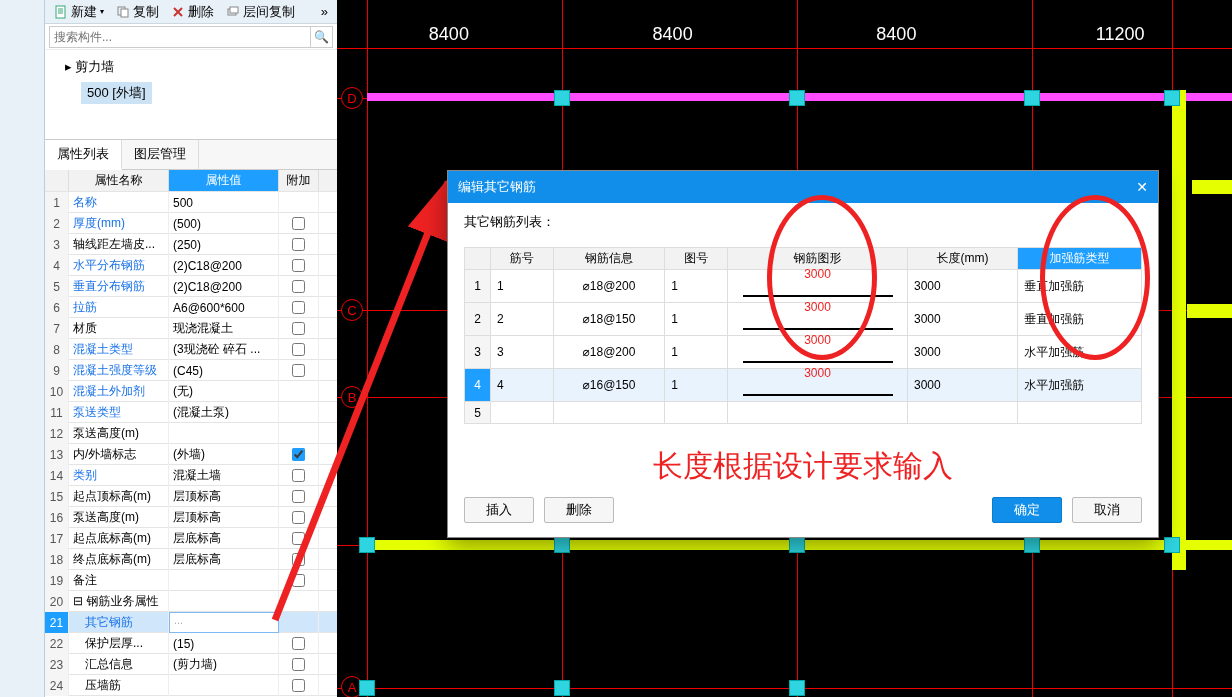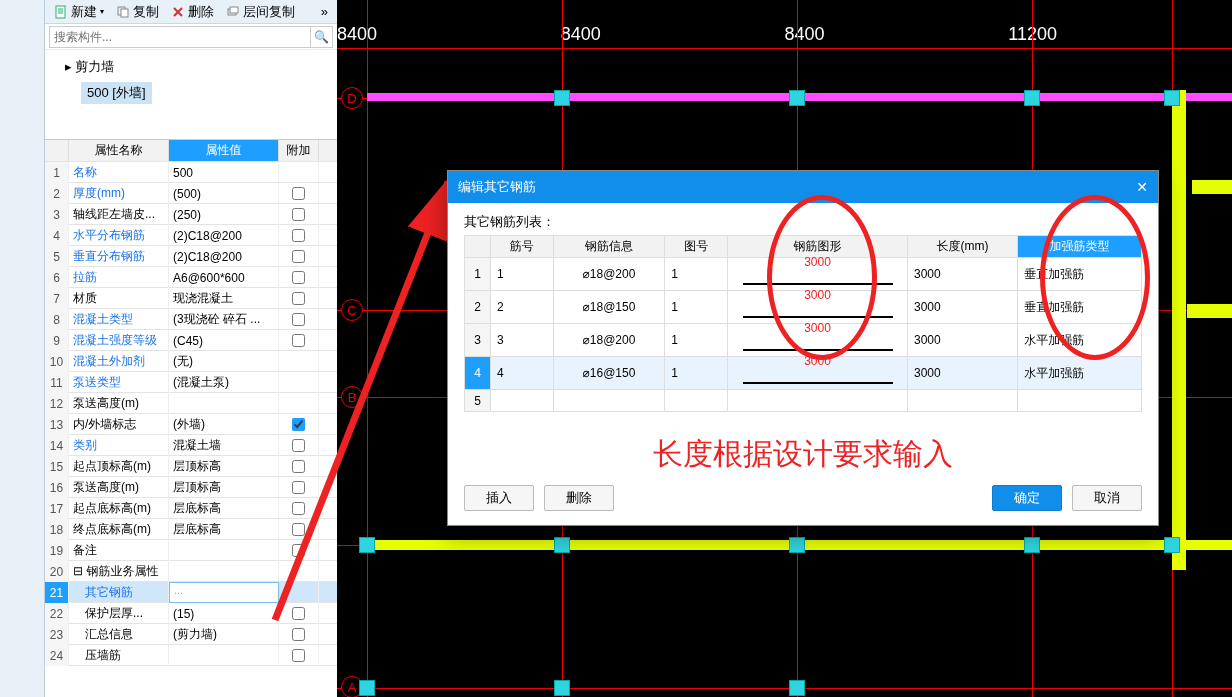--- a/index.html
+++ b/index.html
@@ -34,34 +34,34 @@
 .prop-row.sel .idx { background: #1e9fff; color: #fff; }
 .prop-row .name.link { color: #1a73e8; }
 .prop-row .chk { justify-content: center; }
 .prop-row .chk input { width: 13px; height: 13px; }
 .prop-row .val.editable { border: 1px solid #7fb9f2; background: #fff; }
 .chk input[type=checkbox].on { accent-color: #1e9fff; }
 
 
 .canvas { position: absolute; left: 337px; top: 0; right: 0; bottom: 0; background: #000; overflow: hidden; }
 .dim-row { position: absolute; top: 24px; left: 0; right: 0; height: 24px; display: flex; color: #fff; font-size: 18px; }
-.dim-span { flex: 1; }
+.dim-span { flex: 1; text-align: center; }
 .axis-line-h { position: absolute; left: 0; right: 0; height: 1px; background: #e00; }
 .axis-line-v { position: absolute; top: 0; bottom: 0; width: 1px; background: #e00; }
 .axis-label { position: absolute; width: 22px; height: 22px; border: 1px solid #e00; border-radius: 50%; color: #e00; font-size: 13px; display: flex; align-items: center; justify-content: center; background: #000; }
 .wall-yellow { position: absolute; background: #e5ff00; }
 .wall-magenta { position: absolute; background: #ff4dff; }
 .node-cyan { position: absolute; width: 16px; height: 16px; background: #2ed5e0; border: 1px solid #0aa; }
 
 
 .dialog { position: absolute; left: 447px; top: 170px; width: 712px; background: #fff; border: 1px solid #888; box-shadow: 0 8px 24px rgba(0,0,0,0.4); z-index: 50; }
 .dialog-title { background: #108ee9; color: #fff; height: 28px; display: flex; align-items: center; padding: 16px 10px; font-size: 13px; justify-content: space-between; }
 .dialog-title .x { cursor: pointer; font-size: 14px; }
 .dialog-body { padding: 10px 16px 14px; font-size: 13px; }
-.dialog-body .lbl { margin-bottom: 4px; }
+.dialog-body .lbl { margin-bottom: 16px; }
 .rtable { border: 1px solid #ccc; width: 100%; border-collapse: collapse; font-size: 12px; }
 .rtable th, .rtable td { border: 1px solid #ddd; padding: 2px 6px; height: 22px; text-align: center; }
 .rtable th { background: #f2f2f2; font-weight: normal; }
 .rtable th.hl { background: #1e9fff; color: #fff; }
 .rtable td.idx { background: #f5f5f5; width: 26px; }
 .rtable tr.selrow td.idx { background: #1e9fff; color: #fff; }
 .rtable tr.selrow td { background: #e8f3fd; }
 .shape-cell { display: flex; align-items: center; justify-content: center; gap: 4px; }
 .shape-line { border-bottom: 2px solid #000; width: 150px; height: 2px; display: inline-block; }
 .shape-val { color: #e22; font-size: 12px; position: relative; top: -5px;}
@@ -118,20 +118,24 @@
   <div class="search-row">
     <input placeholder="搜索构件..." style="">
     <span class="sico">🔍</span>
   </div>
 
   <div class="tree-area">
     <div class="tree-node">▸ <span>剪力墙</span></div>
     <div class="tree-child">500 [外墙]</div>
   </div>
 
+  <div class="tabs-row">
+    <div class="tab active">属性列表</div>
+    <div class="tab">图层管理</div>
+  </div>
 
   <div class="prop-table">
     <div class="prop-head">
       <div></div>
       <div>属性名称</div>
       <div class="hv">属性值</div>
       <div>附加</div>
     </div>
     <div id="prop-rows">
         <div class="prop-row">

